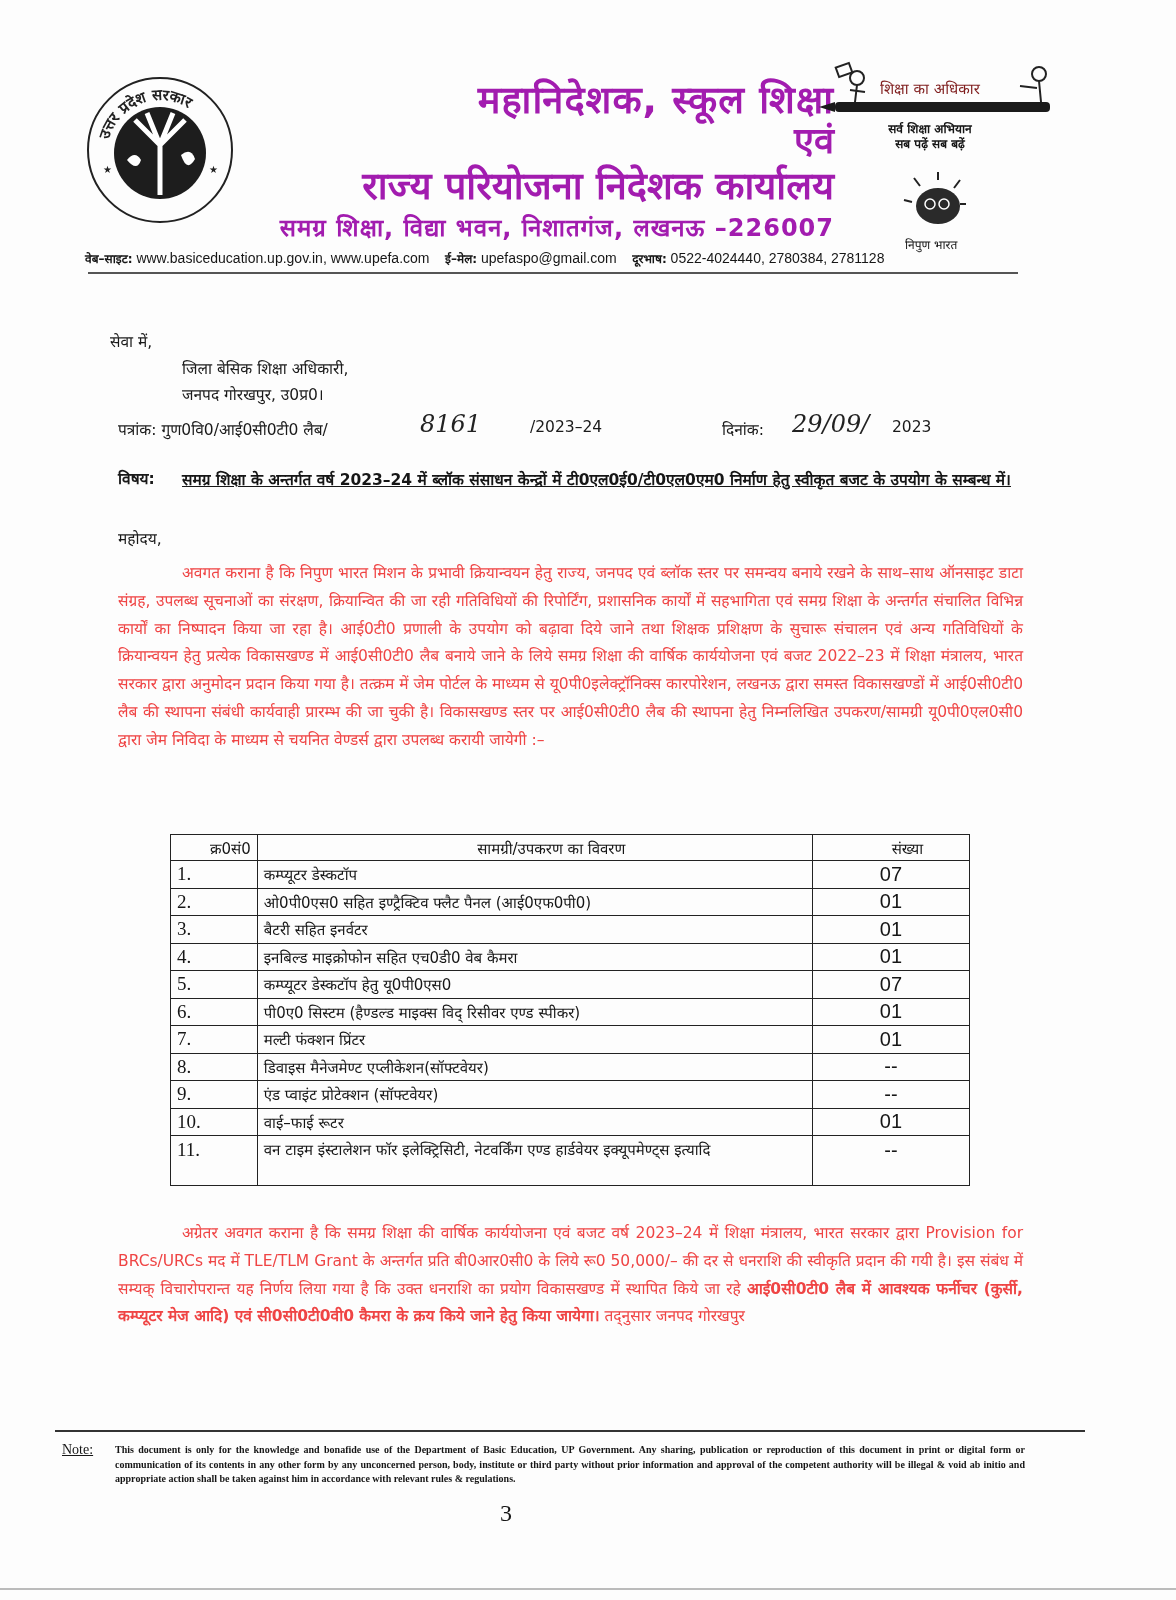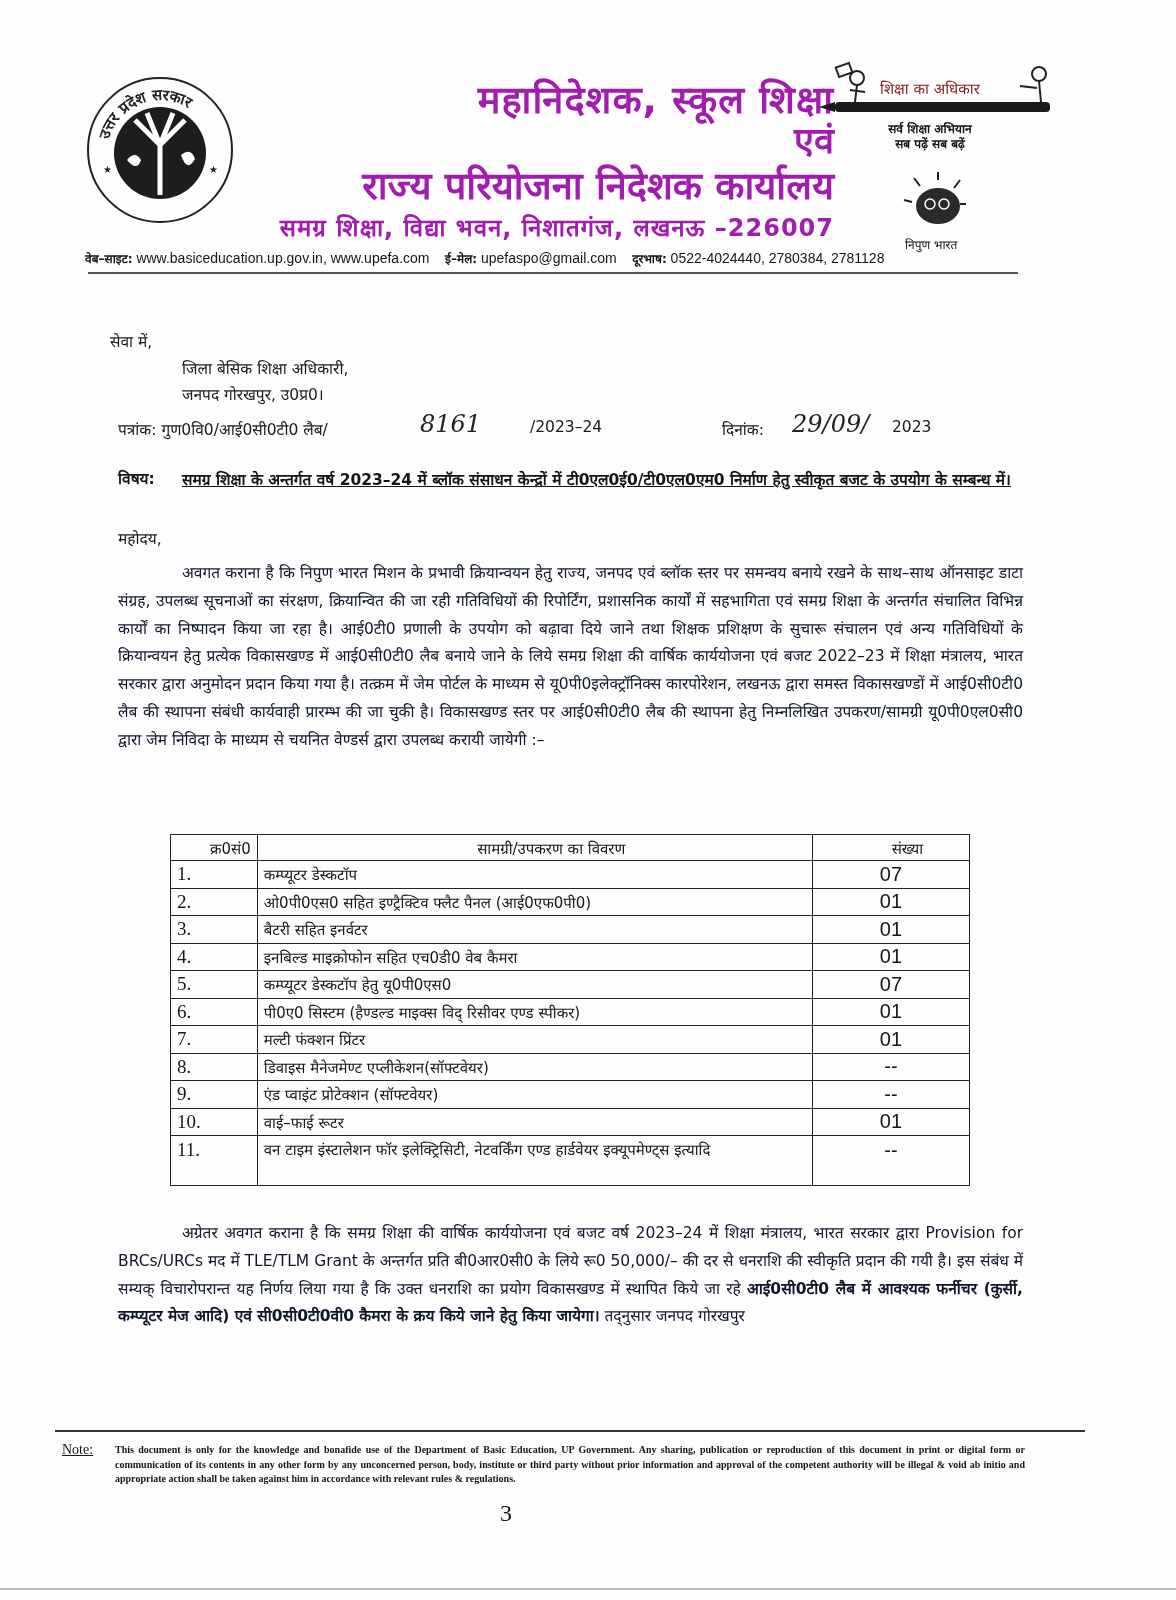--- a/index.html
+++ b/index.html
@@ -19,21 +19,21 @@
   .rte-text { position: absolute; left: 880px; top: 78px; font-size: 15px; color: #7f1d1d; }
   .ssa-text { position: absolute; left: 860px; top: 122px; width: 140px; text-align: center; font-size: 12px; line-height: 15px; font-weight: bold; }
   .nipun-logo { position: absolute; left: 900px; top: 170px; width: 70px; height: 60px; }
   .nipun-text { position: absolute; left: 905px; top: 236px; font-size: 12px; }
   .contact { position: absolute; left: 85px; top: 250px; width: 940px; font-family: "Liberation Sans", sans-serif; font-size: 14px; white-space: nowrap; }
   .contact b { font-weight: bold; font-family: "DejaVu Sans", sans-serif; font-size: 12px; }
   .rule { position: absolute; left: 88px; top: 272px; width: 930px; height: 2px; background: #555; }
 
   
   .t { position: absolute; font-family: "DejaVu Sans", sans-serif; font-size: 15.5px; color: #1a1a1a; white-space: nowrap; }
-  .para { position: absolute; left: 118px; width: 905px; font-size: 15.5px; line-height: 27.8px; text-align: justify; text-align-last: left; color: #0f172a; }
+  .para { position: absolute; left: 118px; width: 905px; font-size: 15.5px; line-height: 27.8px; text-align: justify; text-align-last: left; color: #ef4444; }
   .hand { font-family: "DejaVu Serif", serif; font-style: italic; font-size: 24px; color: #222; }
   .subject-label { font-weight: bold; }
   .subject { position: absolute; left: 182px; top: 467px; width: 840px; font-size: 15.5px; font-weight: bold; line-height: 26px; text-decoration: underline; }
 
   
   table.items { position: absolute; left: 170px; top: 834px; width: 800px; border-collapse: collapse; font-family: "DejaVu Sans", sans-serif; }
   table.items td, table.items th { border: 1.5px solid #222; font-size: 15px; font-weight: normal; padding: 0 6px; height: 27.5px; vertical-align: middle; }
   table.items th { height: 26px; padding-left: 39px; }
   .c-sn { width: 70px; font-family: "Liberation Serif", serif; font-size: 19px !important; }
   .c-desc { width: 570px; margin-left: 45px; }

